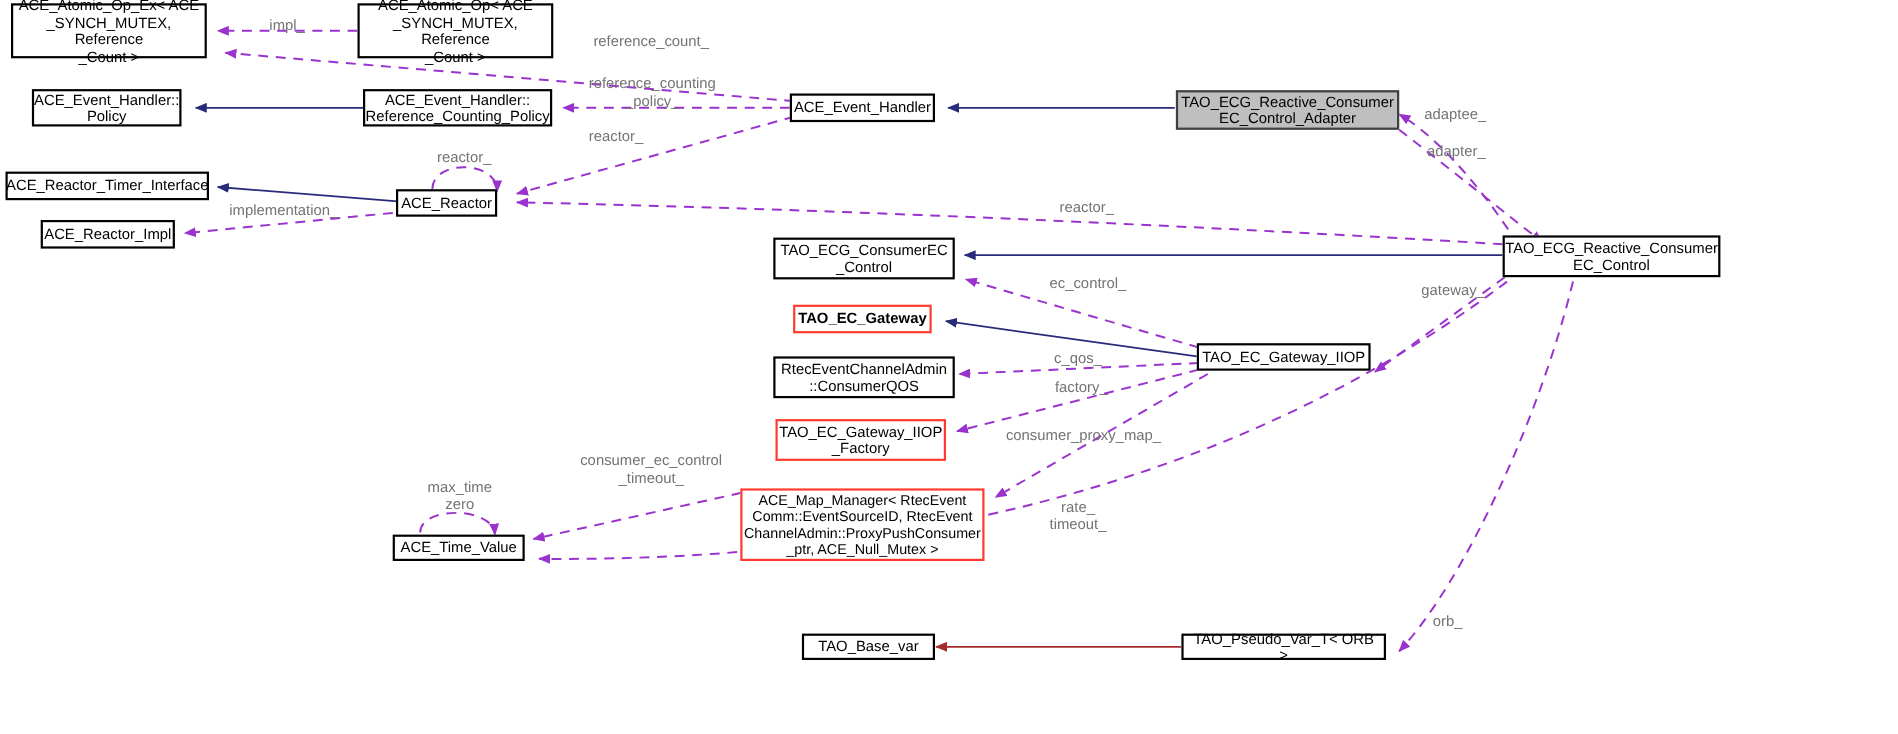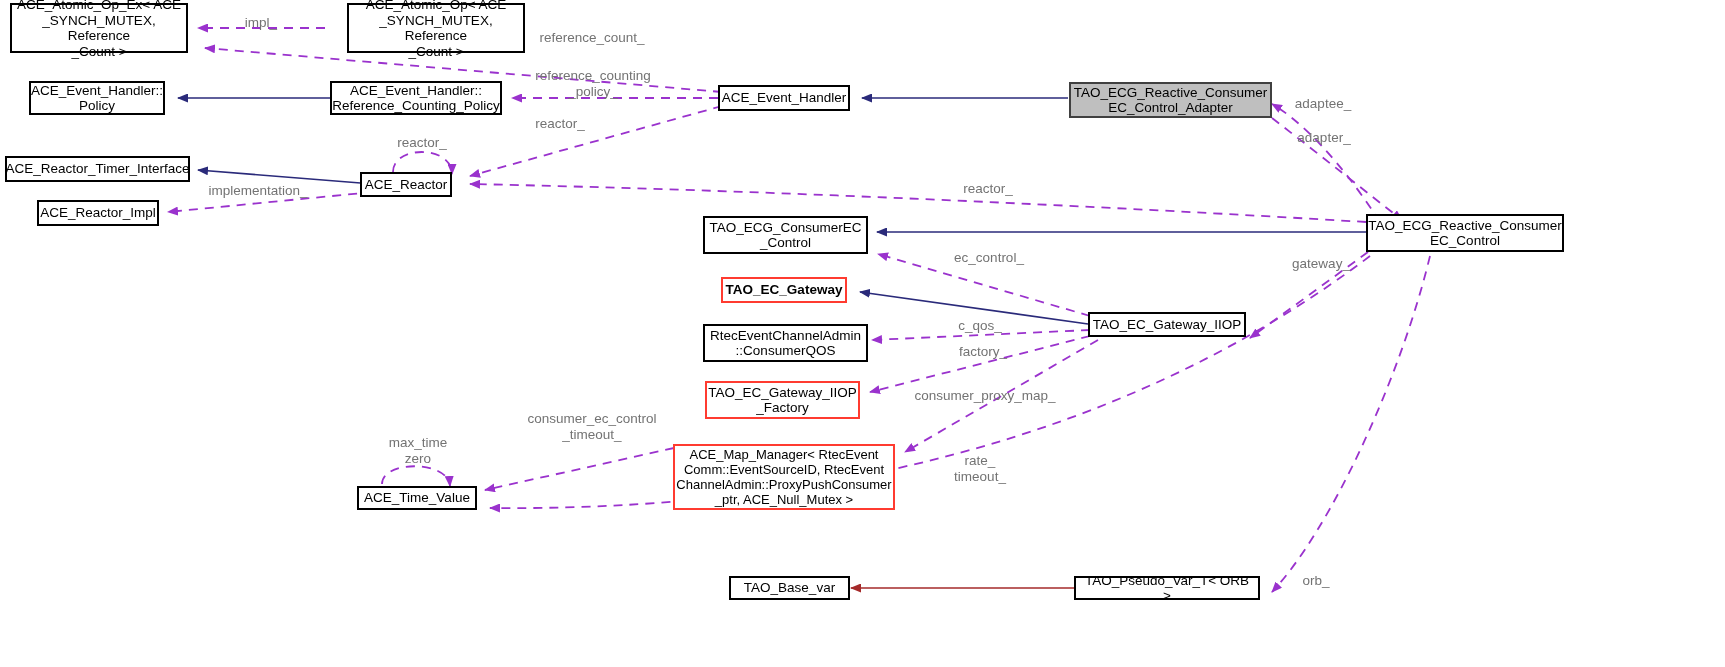--- a/index.html
+++ b/index.html
@@ -133,21 +133,21 @@
       <path d="M 1370 256 C 1180 400, 900 512, 490 508" marker-end="url(#arrow-usage)"></path>
 
       <path d="M 1430 256 C 1400 380, 1330 530, 1272 592" marker-end="url(#arrow-usage)"></path>
     </g>
   </svg>
 
   <div class="node thick" style="left:10px;  top:3px;   width:178px; height:50px;">ACE_Atomic_Op_Ex&lt; ACE
 _SYNCH_MUTEX, Reference
 _Count &gt;</div>
 
-  <div class="node thick" style="left:325px; top:3px;   width:178px; height:50px;margin-left:22px;">ACE_Atomic_Op&lt; ACE
+  <div class="node thick" style="left:325px; top:3px;   width:178px; height:50px;">ACE_Atomic_Op&lt; ACE
 _SYNCH_MUTEX, Reference
 _Count &gt;</div>
 
   <div class="node thick" style="left:29px;  top:81px;  width:136px; height:34px;">ACE_Event_Handler::
 Policy</div>
 
   <div class="node thick" style="left:330px; top:81px;  width:172px; height:34px;">ACE_Event_Handler::
 Reference_Counting_Policy</div>
 
   <div class="node thick" style="left:718px; top:85px;  width:132px; height:26px;">ACE_Event_Handler</div>
@@ -219,15 +219,15 @@
 
   <div class="edge-label" style="left:522px; top:411px; width:140px;">consumer_ec_control
 _timeout_</div>
 
   <div class="edge-label" style="left:382px; top:435px; width:72px;">max_time
 zero</div>
 
   <div class="edge-label" style="left:945px; top:453px; width:70px;">rate_
 timeout_</div>
 
-  <div class="edge-label" style="left:1291px; top:557px; width:50px;margin-top:16px;">orb_</div>
+  <div class="edge-label" style="left:1291px; top:557px; width:50px;">orb_</div>
 
 </div>
 
 </body></html>

